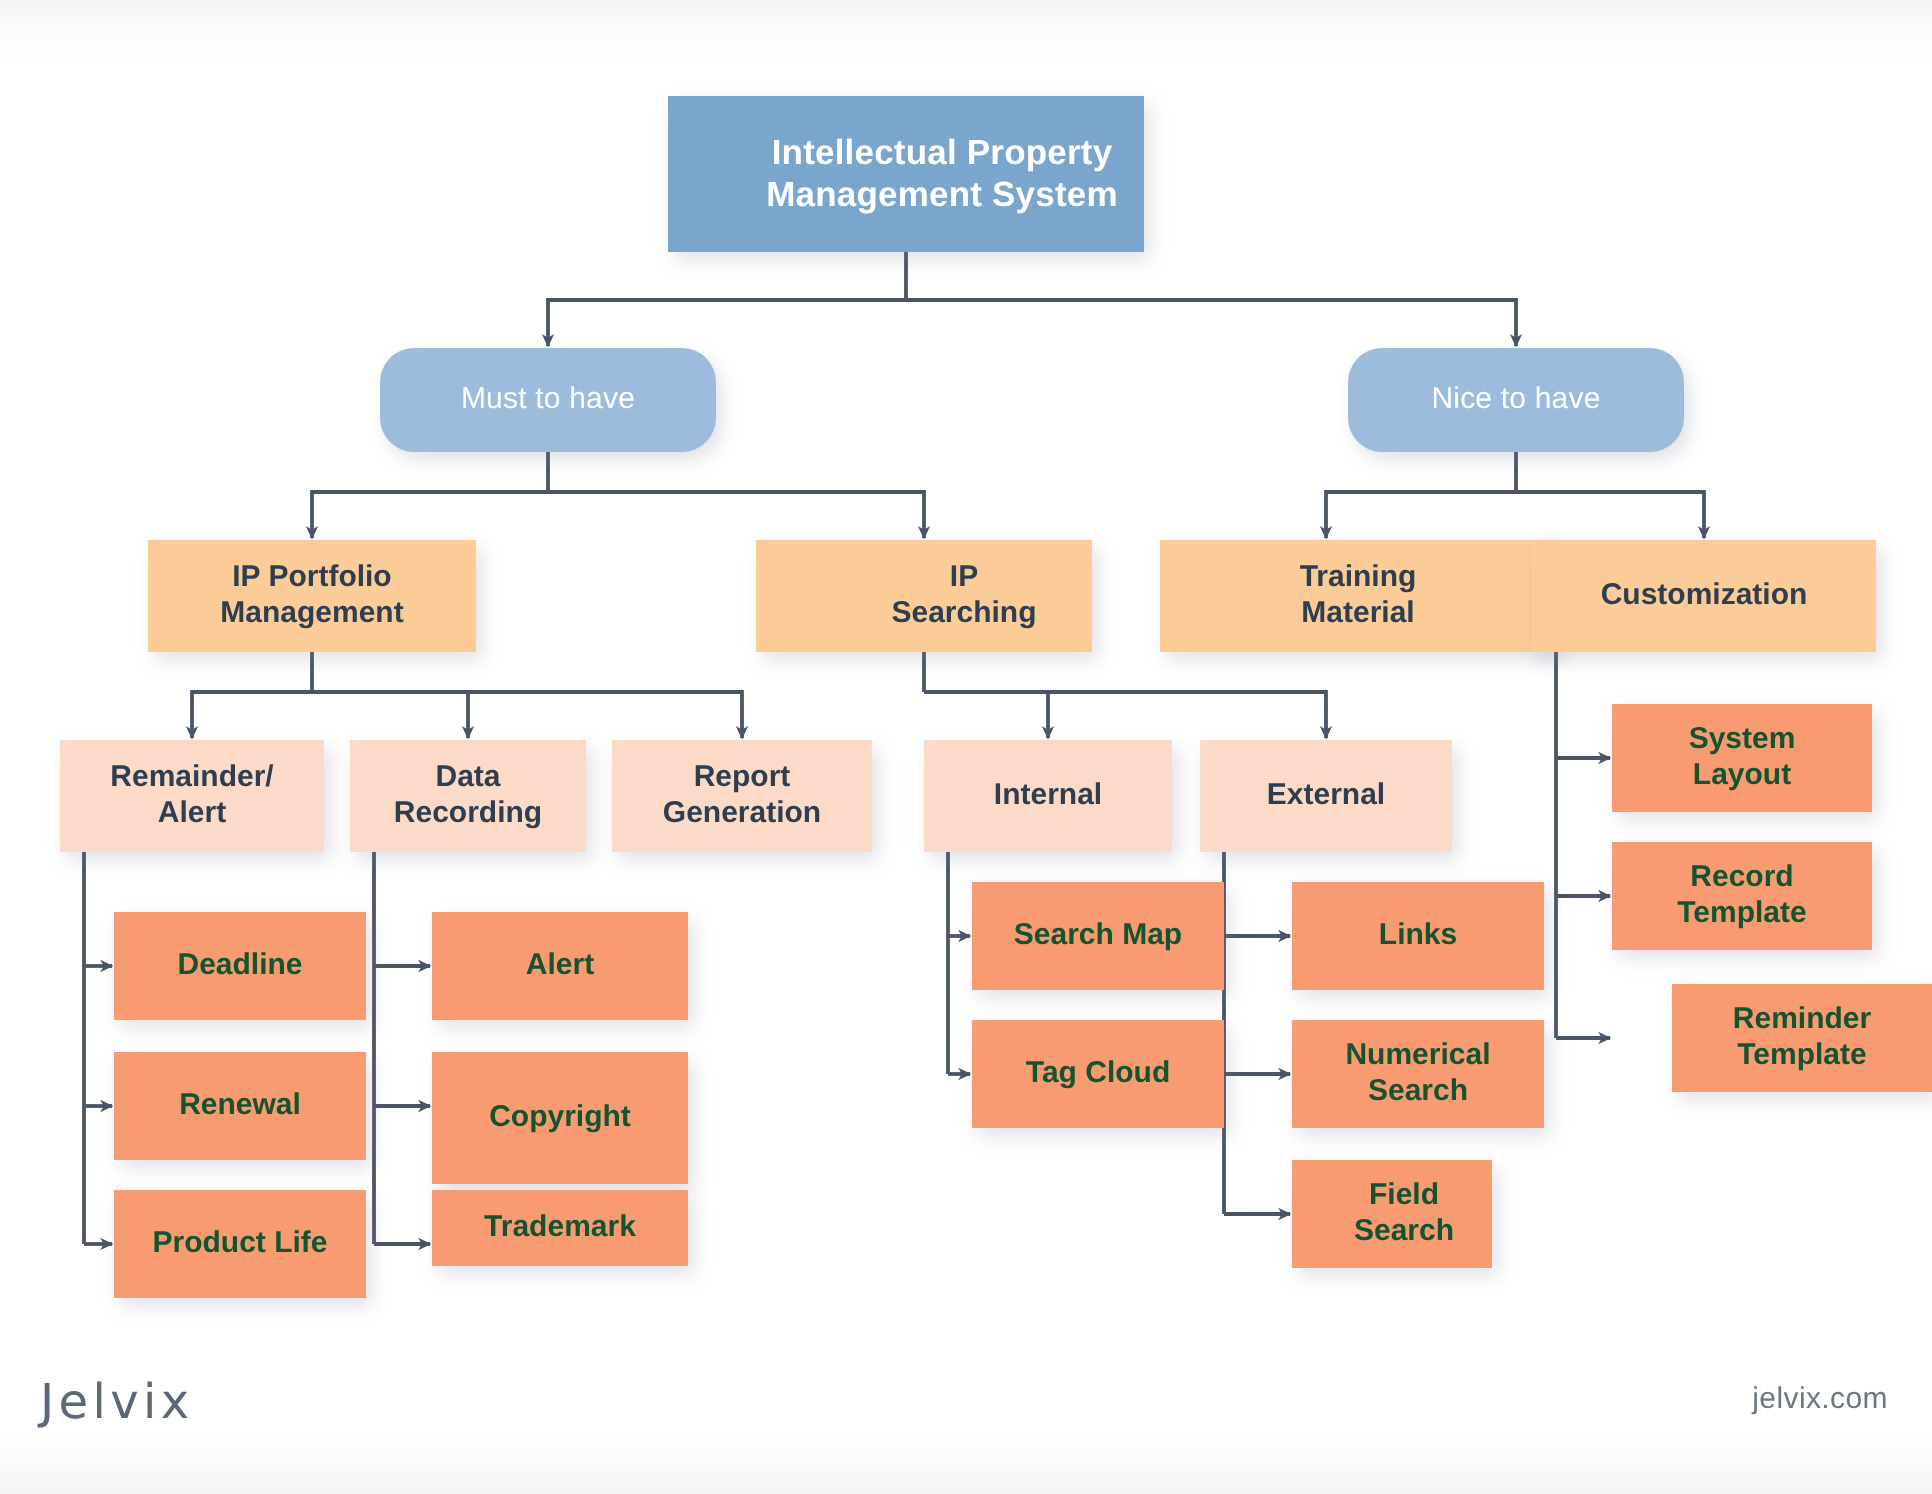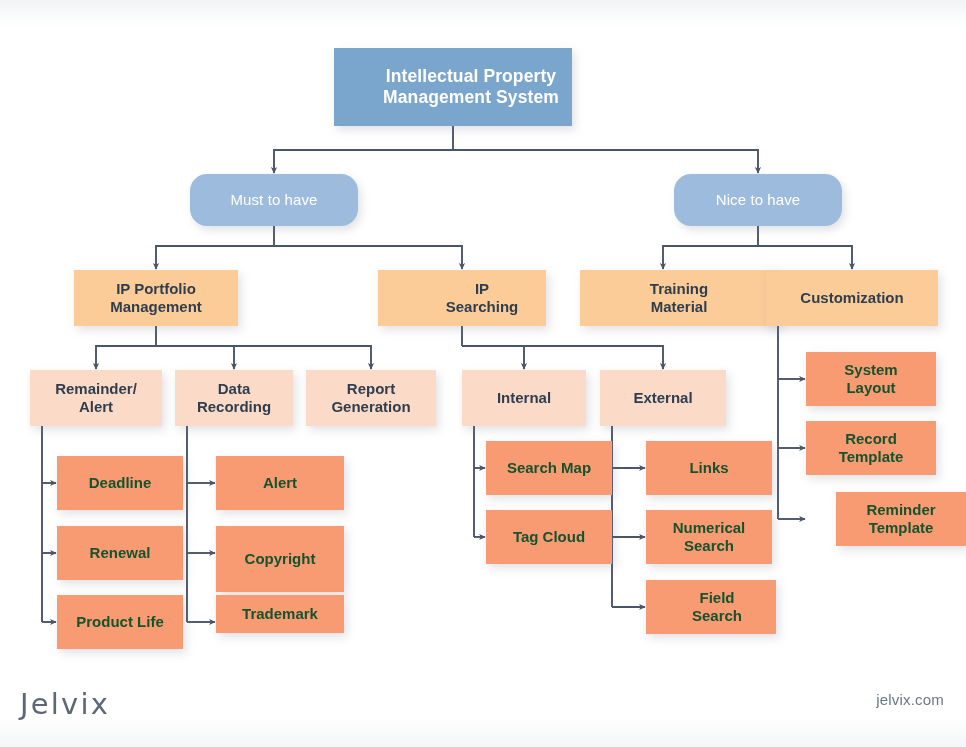--- a/index.html
+++ b/index.html
@@ -73,21 +73,21 @@
   .lvl-salmon {
     background: #f89b72;
     color: #14532d;
     font-size: 15px;
     font-weight: 600;
   }
   .footer-logo {
     position: absolute;
     left: 20px;
     top: 687px;
-    font-size: 29px;
+    font-size: 24px;
     color: #5c6878;
     font-weight: 400;
     letter-spacing: 2.2px;
     font-family: "DejaVu Sans", sans-serif;
   }
   .footer-url {
     position: absolute;
     right: 22px;
     top: 691px;
     font-size: 15px;
@@ -173,20 +173,20 @@
         <div class="node lvl-salmon" style="left: 57px; top: 526px; width: 126px; height: 54px;">Renewal</div>
         <div class="node lvl-salmon" style="left: 57px; top: 595px; width: 126px; height: 54px;">Product Life</div>
         <div class="node lvl-salmon" style="left: 216px; top: 456px; width: 128px; height: 54px;">Alert</div>
         <div class="node lvl-salmon" style="left: 216px; top: 526px; width: 128px; height: 66px;">Copyright</div>
         <div class="node lvl-salmon" style="left: 216px; top: 595px; width: 128px; height: 38px;">Trademark</div>
         <div class="node lvl-salmon" style="left: 486px; top: 441px; width: 126px; height: 54px;">Search Map</div>
         <div class="node lvl-salmon" style="left: 486px; top: 510px; width: 126px; height: 54px;">Tag Cloud</div>
         <div class="node lvl-salmon" style="left: 646px; top: 441px; width: 126px; height: 54px;">Links</div>
         <div class="node lvl-salmon" style="left: 646px; top: 510px; width: 126px; height: 54px;">Numerical
 Search</div>
-        <div class="node lvl-salmon" style="left: 646px; top: 580px; width: 130px; height: 54px; padding-left: 12px;">Field
+        <div class="node lvl-salmon" style="left: 646px; top: 580px; width: 100px; height: 54px; padding-left: 12px;">Field
 Search</div>
       </div>
   </div>
 
   <div class="footer-logo">Jelvix</div>
   <div class="footer-url">jelvix.com</div>
 </div>
 
 </body></html>

